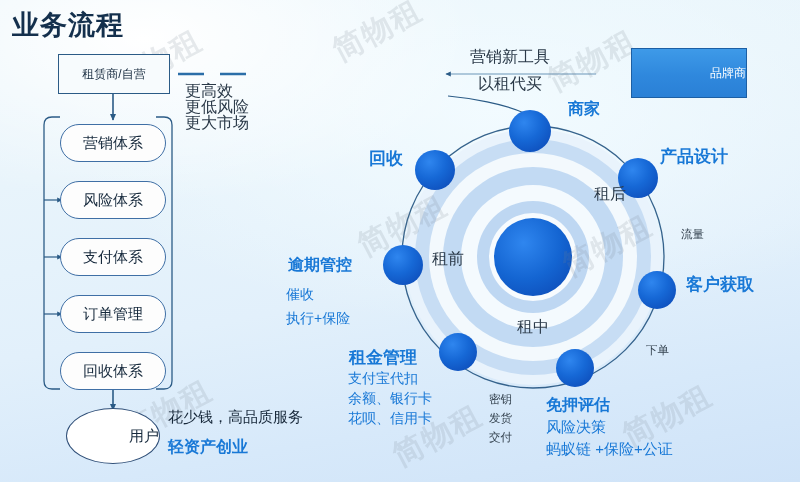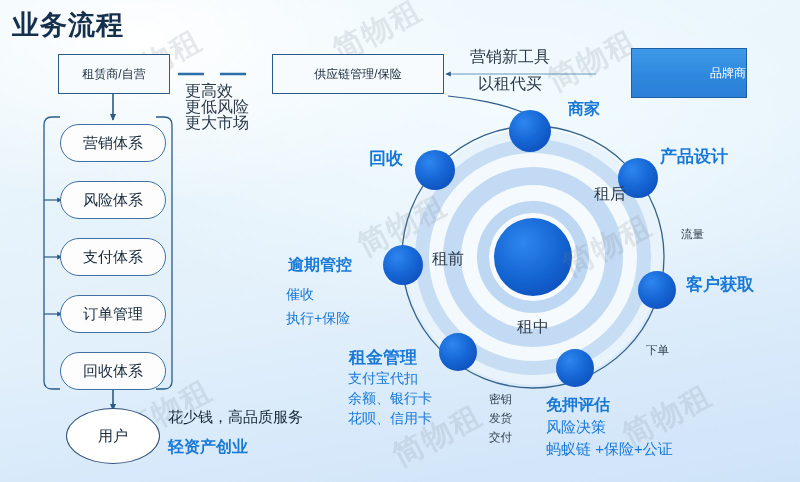--- a/index.html
+++ b/index.html
@@ -45,21 +45,21 @@
     display:flex;align-items:center;justify-content:flex-end;margin-left:35px;
   }
   .pill{
     position:absolute;box-sizing:border-box;
     background:#fdfdfd;border:1.3px solid #3f6fa5;border-radius:22px;
     display:flex;align-items:center;justify-content:center;
   }
   .ellipse{
     position:absolute;box-sizing:border-box;
     background:#ffffff;border:1.3px solid #2f4f78;border-radius:50%;
-    display:flex;align-items:center;justify-content:center;
+    display:flex;align-items:center;justify-content:flex-end;
   }
 
   
   .wm{
     position:absolute;color:rgba(120,130,140,.17);
     font-size:30px;font-weight:700;transform:rotate(-28deg);
     user-select:none;pointer-events:none;letter-spacing:2px;
   }
 </style>
 </head>
@@ -179,23 +179,20 @@
   <div class="pill" style="left:60px;top:352px;width:106px;height:38px;">
     <span class="pilltext">回收体系</span>
   </div>
 
   <div class="ellipse" style="left:66px;top:408px;width:94px;height:56px;">
     <span class="pilltext">用户</span>
   </div>
   <div class="t boxtext dark" style="left:168px;top:410px;font-size:15px;">花少钱，高品质服务</div>
   <div class="t bluebold" style="left:168px;top:438px;">轻资产创业</div>
 
-  <div class="rectbox" style="left:272px;top:54px;width:172px;height:40px;">
-    <span class="boxtext">供应链管理/保险</span>
-  </div>
 
   <div class="brandbox" style="left:596px;top:48px;width:116px;height:50px;">
     <span class="boxtext white">品牌商</span>
   </div>
 
   <div class="t darksm" style="left:470px;top:48px;">营销新工具</div>
   <div class="t darksm" style="left:478px;top:75px;">以租代买</div>
 
   <div class="t bluebold" style="left:568px;top:100px;">商家</div>
   <div class="t bluebold" style="left:660px;top:147px;font-size:17px;">产品设计</div>

